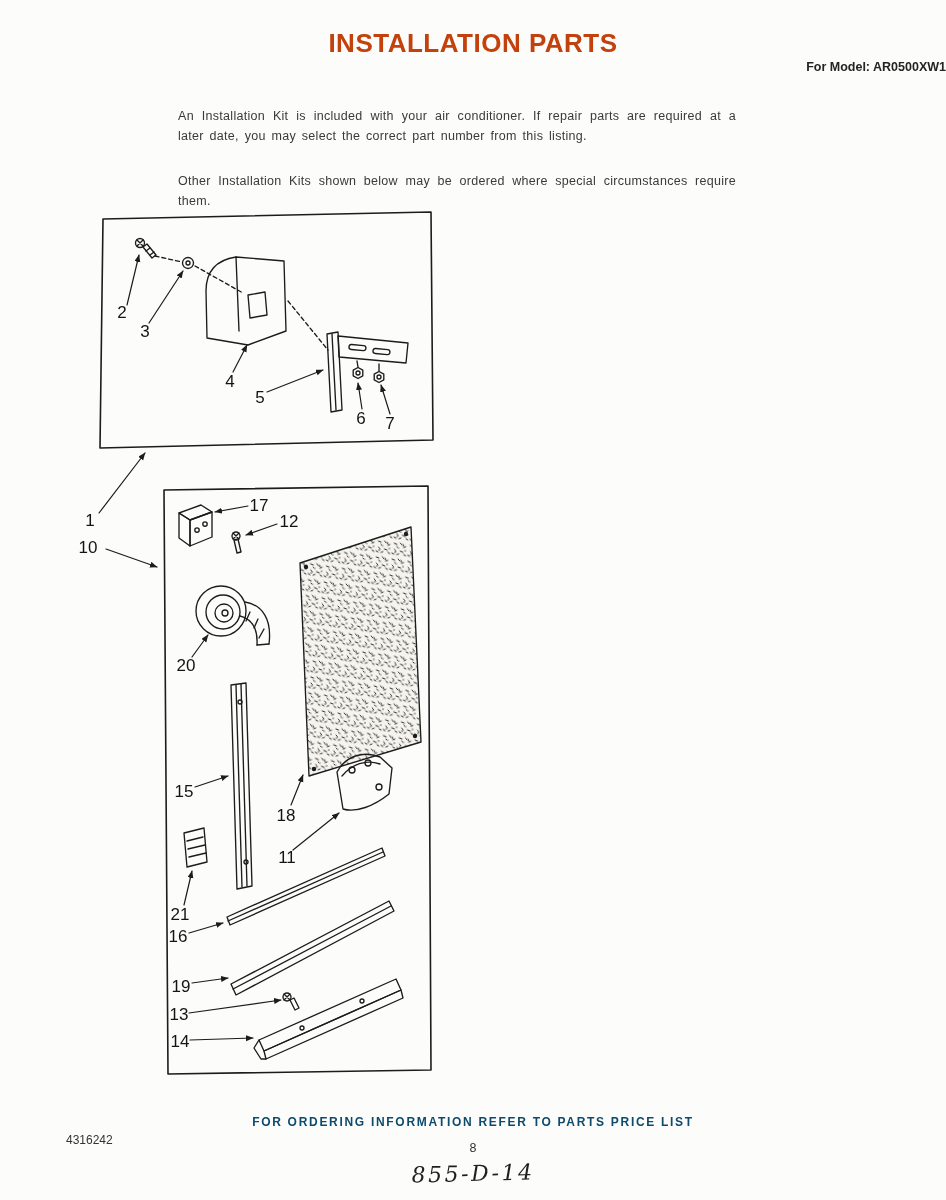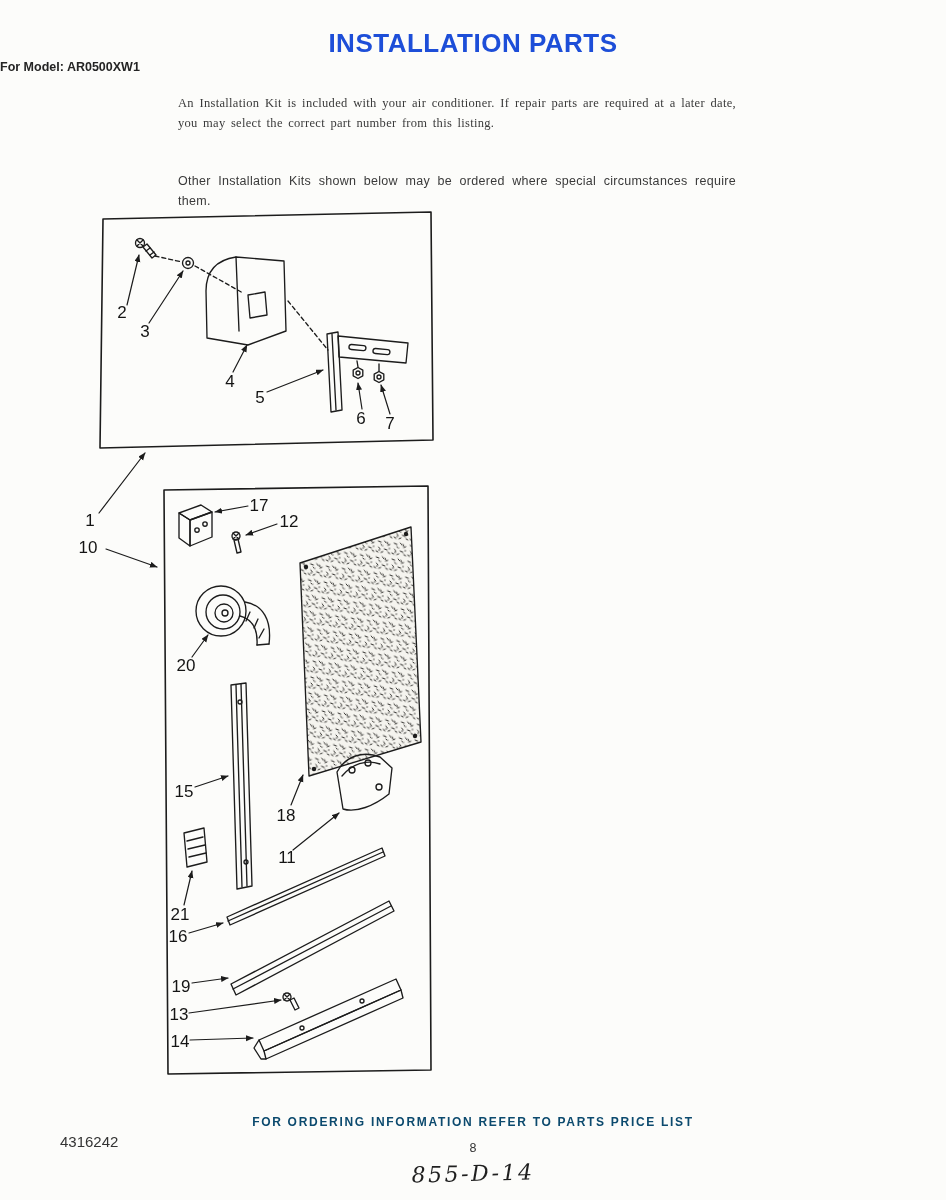--- a/index.html
+++ b/index.html
@@ -4,39 +4,39 @@
 <style>
   * { margin:0; padding:0; box-sizing:border-box; }
   html,body { background:#fcfcfa; }
   .page {
     position:relative; width:946px; height:1200px; margin:0 auto;
     background:#fcfcfa; font-family:"Liberation Sans", sans-serif;
     color:#1c1c1c; overflow:hidden;
   }
   .title {
     position:absolute; top:28px; left:0; width:100%; text-align:center;
-    font-size:26px; font-weight:bold; letter-spacing:.5px; color:#1d4ed8;
+    font-size:26px; font-weight:bold; letter-spacing:.5px; color:#c2410c;
   }
   .subtitle {
-    position:absolute; top:60px; left:0; width:100%; text-align:left;
+    position:absolute; top:60px; left:0; width:100%; text-align:right;
     font-size:12.5px; font-weight:bold; color:#242424;
   }
   .para {
     position:absolute; left:178px; width:558px; font-size:12.5px;
     line-height:1.6; color:#3a3a3a; text-align:justify;
     letter-spacing:.3px; word-spacing:2px;
   }
-  .para1 { top:93px;font-family:Liberation Serif, serif; }
+  .para1 { top:106px; }
   .para2 { top:151px;margin-top:20px; }
   .diagram { position:absolute; left:0; top:0; width:946px; height:1200px; }
   .footer-note {
     position:absolute; top:1115px; left:0; width:100%; text-align:center;
     font-size:12px; font-weight:bold; letter-spacing:1.7px; color:#0c4a6e;
   }
-  .doc-number { position:absolute; top:1133px; left:60px; font-size:15px; color:#333; }
+  .doc-number { position:absolute; top:1133px; left:66px; font-size:12px; color:#333; }
   .page-number { position:absolute; top:1141px; left:0; width:100%; text-align:center; font-size:12.5px; color:#333; }
   .handwritten {
     position:absolute; top:1161px; left:0; width:100%; text-align:center;
     font-size:22px; font-style:italic; font-family:"DejaVu Serif", serif;
     letter-spacing:2.5px; color:#1f1f1f; transform:rotate(-1.5deg);
   }
   .callout { font-family:"Liberation Sans", sans-serif; font-size:17px; fill:#141414; stroke:none; }
 </style>
 </head>
 <body>

